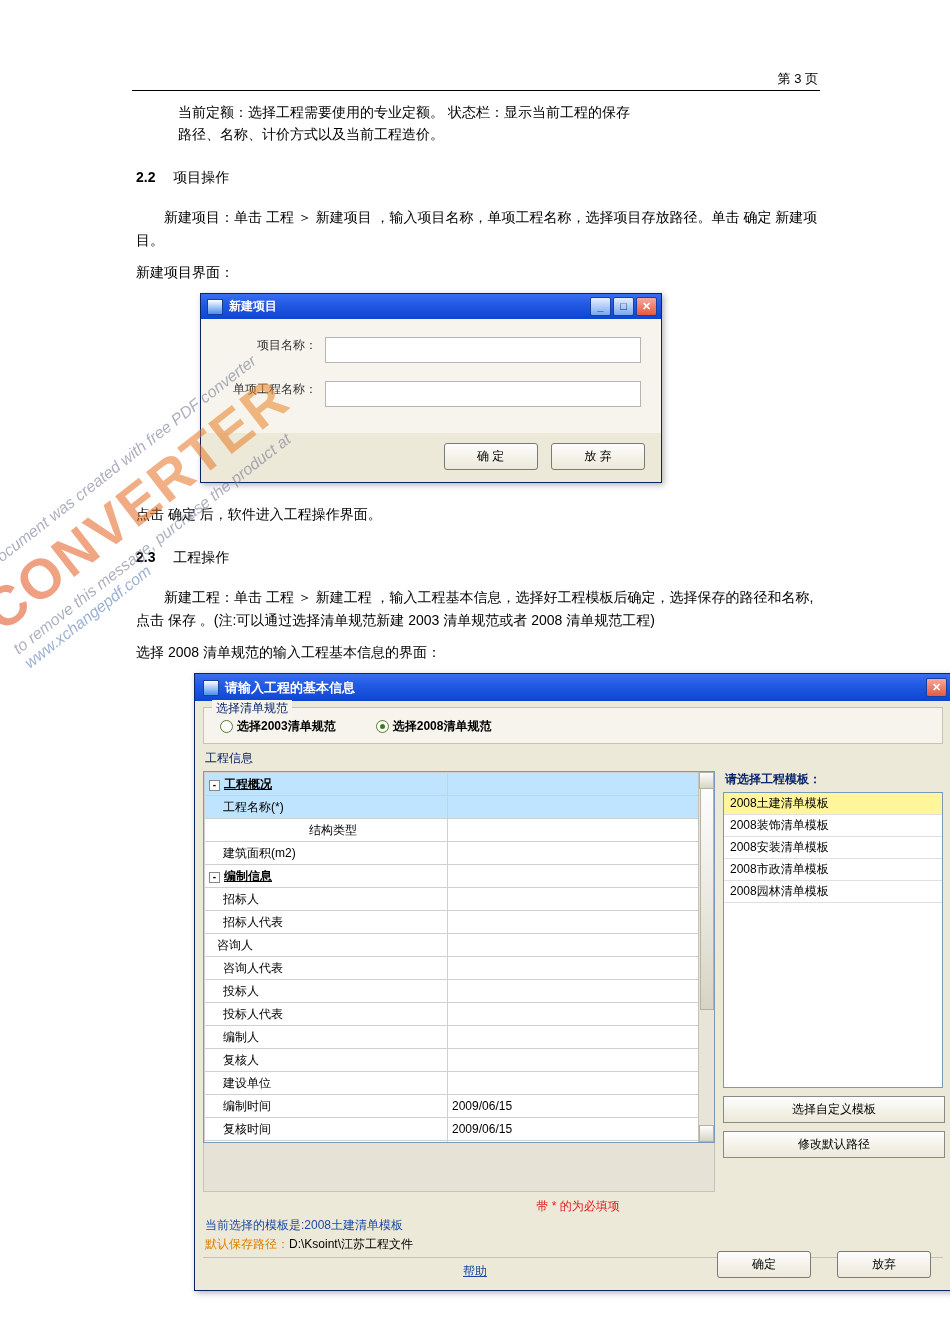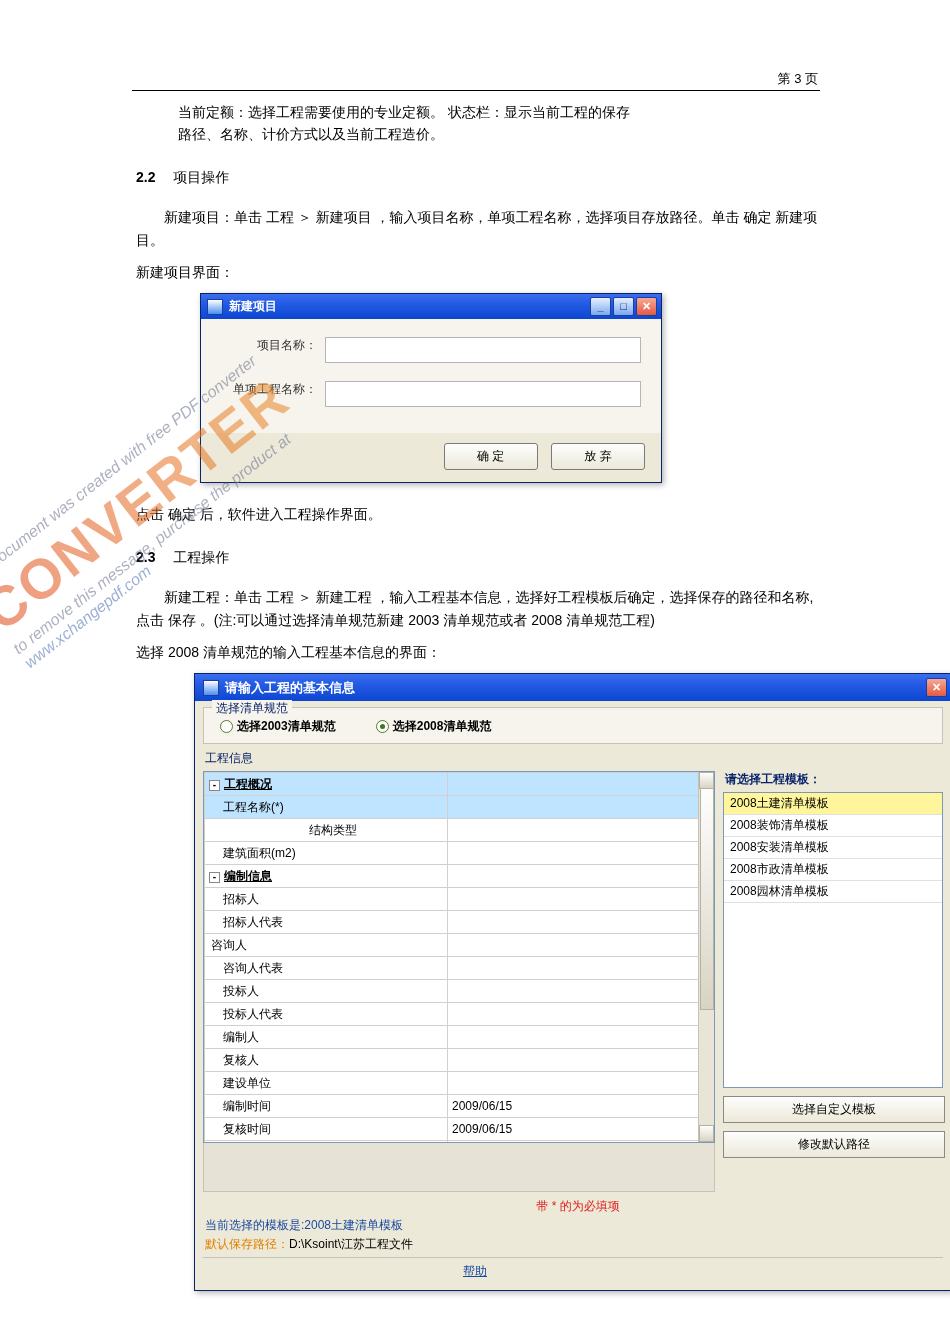--- a/index.html
+++ b/index.html
@@ -174,21 +174,21 @@
                 </tr>
             <tr>
                   <td class="k" style="padding-left:18px;">招标人</td>
                   <td></td>
                 </tr>
             <tr>
                   <td class="k" style="padding-left:18px;">招标人代表</td>
                   <td></td>
                 </tr>
             <tr>
-                  <td class="k" style="padding-left:6px;">咨询人</td>
+                  <td class="k" style="padding-left:12px;">咨询人</td>
                   <td></td>
                 </tr>
             <tr>
                   <td class="k" style="padding-left:18px;">咨询人代表</td>
                   <td></td>
                 </tr>
             <tr>
                   <td class="k" style="padding-left:18px;">投标人</td>
                   <td></td>
                 </tr>
@@ -247,15 +247,19 @@
 
     <div class="hint">带 * 的为必填项</div>
     <div class="cur">
       <span>当前选择的模板是:</span><span>2008土建清单模板</span>
     </div>
     <div class="savep">
       <span class="k">默认保存路径：</span><span>D:\Ksoint\江苏工程文件</span>
     </div>
     <div class="foot">
       <span class="help">帮助</span>
+      <div class="footbtns">
+        <span class="wbtn">确定</span>
+        <span class="wbtn">放弃</span>
+      </div>
     </div>
   </div>
 </div>
 
 </body></html>

